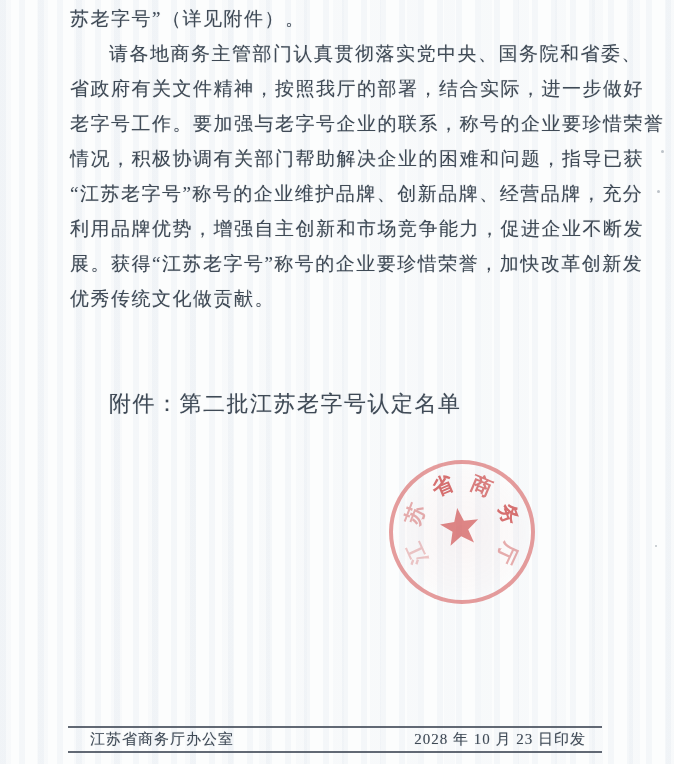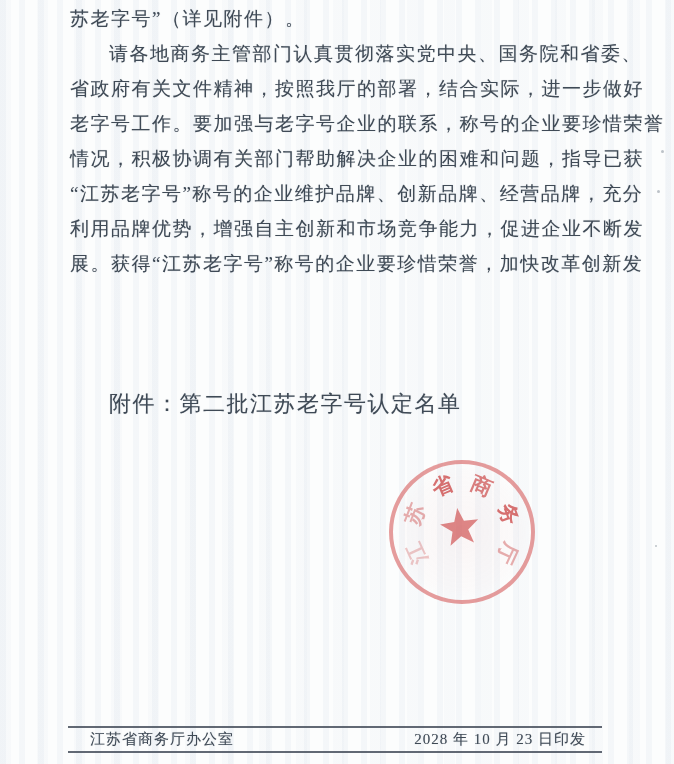--- a/index.html
+++ b/index.html
@@ -101,20 +101,21 @@
 
   <div class="body-text">
     <div class="line">苏老字号”（详见附件）。</div>
     <div class="line indent">请各地商务主管部门认真贯彻落实党中央、国务院和省委、</div>
     <div class="line">省政府有关文件精神，按照我厅的部署，结合实际，进一步做好</div>
     <div class="line">老字号工作。要加强与老字号企业的联系，称号的企业要珍惜荣誉</div>
     <div class="line">情况，积极协调有关部门帮助解决企业的困难和问题，指导已获</div>
     <div class="line">“江苏老字号”称号的企业维护品牌、创新品牌、经营品牌，充分</div>
     <div class="line">利用品牌优势，增强自主创新和市场竞争能力，促进企业不断发</div>
     <div class="line">展。获得“江苏老字号”称号的企业要珍惜荣誉，加快改革创新发</div>
+    <div class="line">优秀传统文化做贡献。</div>
   </div>
 
   <div class="attachment">附件：第二批江苏老字号认定名单</div>
 
   <div class="seal">
     <span class="arc c0">江</span>
     <span class="arc c1">苏</span>
     <span class="arc c2">省</span>
     <span class="arc c3">商</span>
     <span class="arc c4">务</span>

